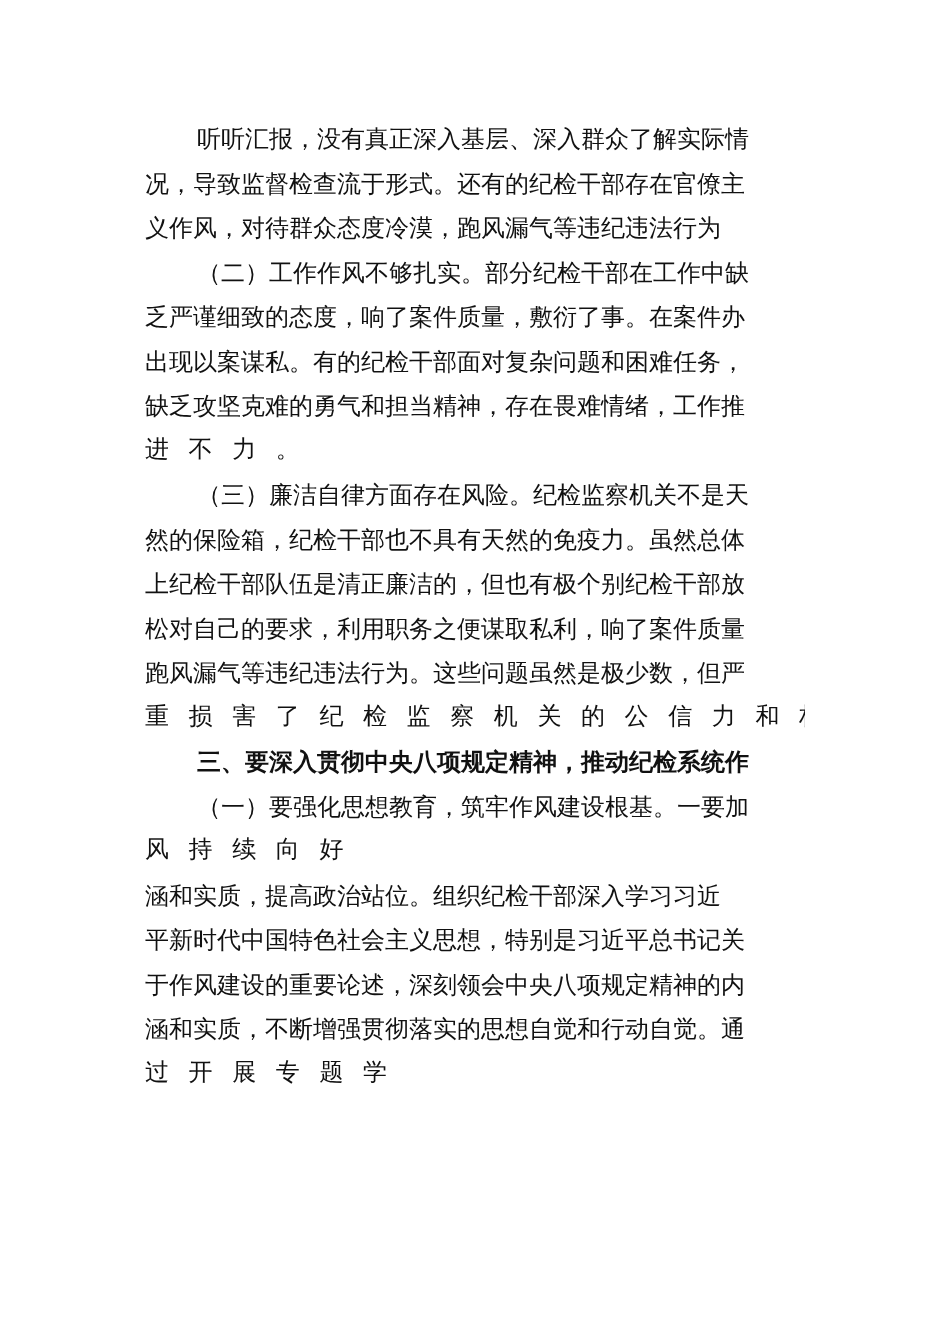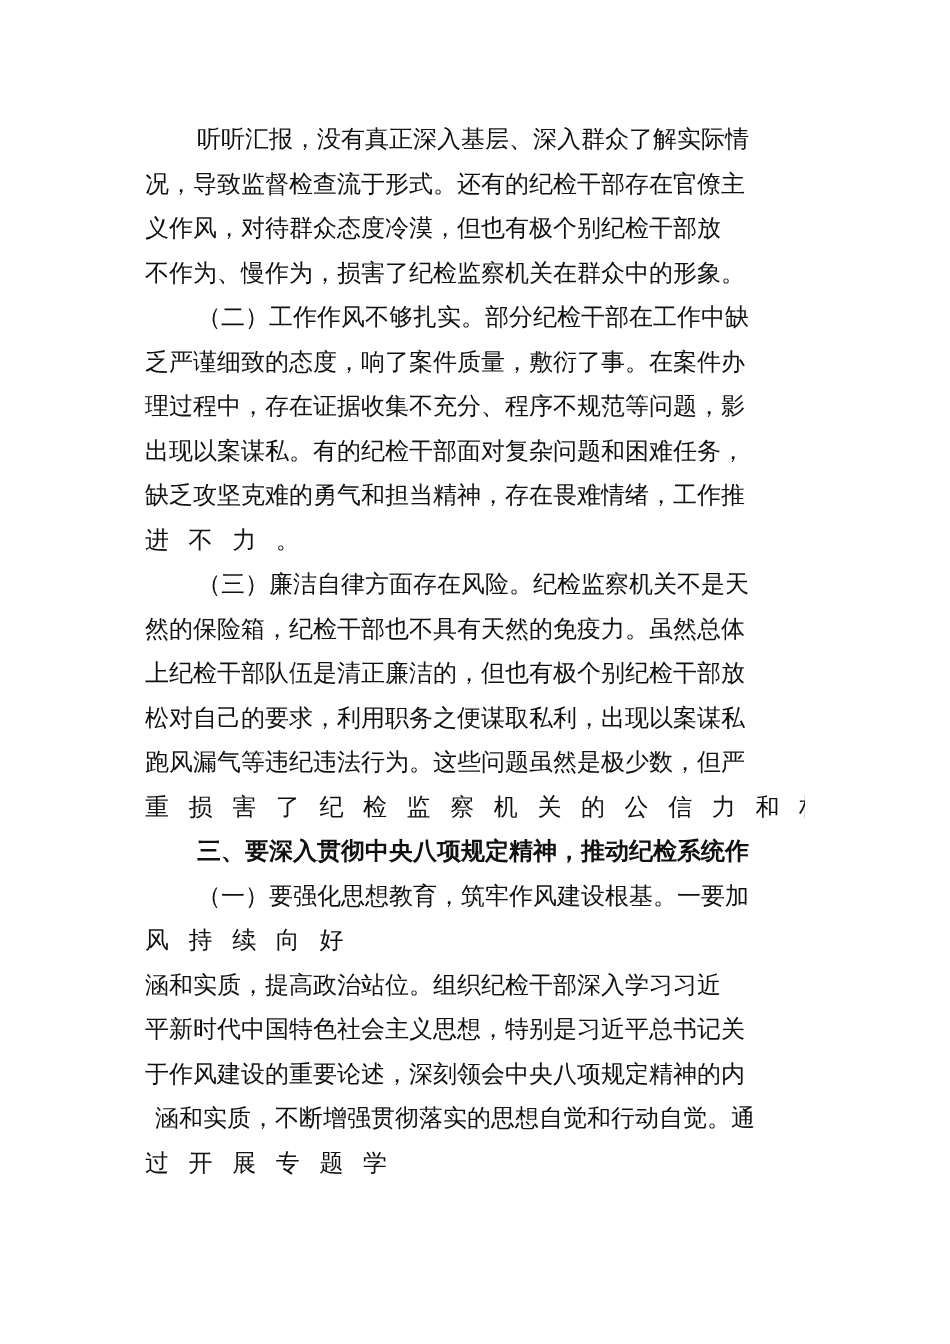--- a/index.html
+++ b/index.html
@@ -38,45 +38,44 @@
     text-align: justify;
     text-align-last: justify;
     overflow: hidden;
   }
   .line.indent {
     padding-left: 52px;
   }
   .line.last {
     text-align-last: left;
     letter-spacing: 19.6px;
+    font-family: Liberation Mono, monospace;
   }
 </style>
 </head>
 <body>
 
 <div class="page">
   <div class="text-body">
     <span class="line indent" style="letter-spacing: 0px; text-align-last: left; text-align: left;">听听汇报，没有真正深入基层、深入群众了解实际情</span>
     <span class="line" style="letter-spacing: 0px; text-align-last: left; text-align: center;">况，导致监督检查流于形式。还有的纪检干部存在官僚主</span>
-    <span class="line" style="letter-spacing: 0px; text-align-last: left; text-align: left;">义作风，对待群众态度冷漠，但也有极个别纪检干部放</span>
-    <span class="line" style="letter-spacing: 0px; text-align-last: left; text-align: left;">不作为、慢作为，损害了纪检监察机关在群众中的形象。</span>
+    <span class="line" style="letter-spacing: 0px; text-align-last: left; text-align: left;">义作风，对待群众态度冷漠，跑风漏气等违纪违法行为</span>
     <span class="line indent" style="letter-spacing: 0px; text-align-last: left; text-align: left;">（二）工作作风不够扎实。部分纪检干部在工作中缺</span>
     <span class="line" style="letter-spacing: 0px; text-align-last: left; text-align: left;">乏严谨细致的态度，响了案件质量，敷衍了事。在案件办</span>
-    <span class="line" style="letter-spacing: 0px; text-align-last: left; text-align: left;">理过程中，存在证据收集不充分、程序不规范等问题，影</span>
     <span class="line" style="letter-spacing: 0px; text-align-last: left; text-align: left;">出现以案谋私。有的纪检干部面对复杂问题和困难任务，</span>
     <span class="line" style="letter-spacing: 0px; text-align-last: left; text-align: left;">缺乏攻坚克难的勇气和担当精神，存在畏难情绪，工作推</span>
     <span class="line last">进不力。</span>
     <span class="line indent" style="letter-spacing: 0px; text-align-last: left; text-align: left;">（三）廉洁自律方面存在风险。纪检监察机关不是天</span>
     <span class="line" style="letter-spacing: 0px; text-align-last: left; text-align: left;">然的保险箱，纪检干部也不具有天然的免疫力。虽然总体</span>
     <span class="line" style="letter-spacing: 0px; text-align-last: left; text-align: left;">上纪检干部队伍是清正廉洁的，但也有极个别纪检干部放</span>
-    <span class="line" style="letter-spacing: 0px; text-align-last: left; text-align: left;">松对自己的要求，利用职务之便谋取私利，出现以案谋私</span>
+    <span class="line" style="letter-spacing: 0px; text-align-last: left; text-align: left;">松对自己的要求，利用职务之便谋取私利，响了案件质量</span>
     <span class="line" style="letter-spacing: 0px; text-align-last: left; text-align: left;">跑风漏气等违纪违法行为。这些问题虽然是极少数，但严</span>
     <span class="line last">重损害了纪检监察机关的公信力和权威性。</span>
     <span class="line indent" style="letter-spacing: 0px; text-align-last: left; text-align: left; font-weight: bold;">三、要深入贯彻中央八项规定精神，推动纪检系统作</span>
     <span class="line indent" style="letter-spacing: 0px; text-align-last: left; text-align: left;">（一）要强化思想教育，筑牢作风建设根基。一要加</span>
     <span class="line last">风持续向好</span>
     <span class="line" style="letter-spacing: 0px; text-align-last: left; text-align: left;">涵和实质，提高政治站位。组织纪检干部深入学习习近</span>
     <span class="line" style="letter-spacing: 0px; text-align-last: left; text-align: left;">平新时代中国特色社会主义思想，特别是习近平总书记关</span>
     <span class="line" style="letter-spacing: 0px; text-align-last: left; text-align: left;">于作风建设的重要论述，深刻领会中央八项规定精神的内</span>
-    <span class="line" style="letter-spacing: 0px; text-align-last: left; text-align: left; margin-left: 10px;">涵和实质，不断增强贯彻落实的思想自觉和行动自觉。通</span>
+    <span class="line" style="letter-spacing: 0px; text-align-last: left; text-align: left;">涵和实质，不断增强贯彻落实的思想自觉和行动自觉。通</span>
     <span class="line last">过开展专题学</span>
   </div>
 </div>
 
 </body></html>

